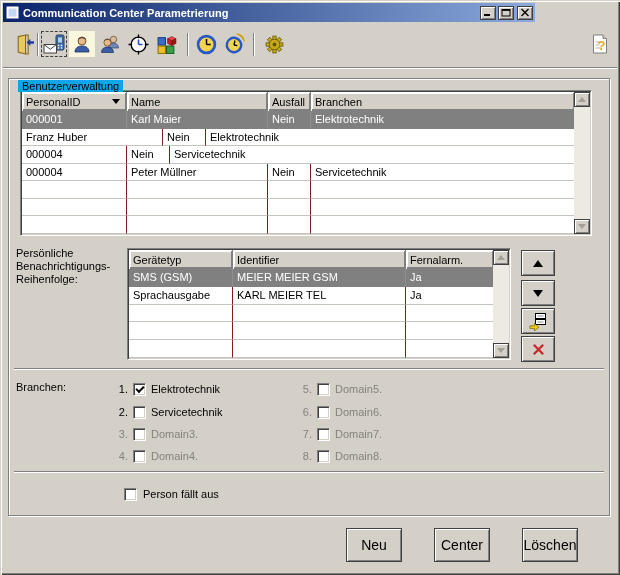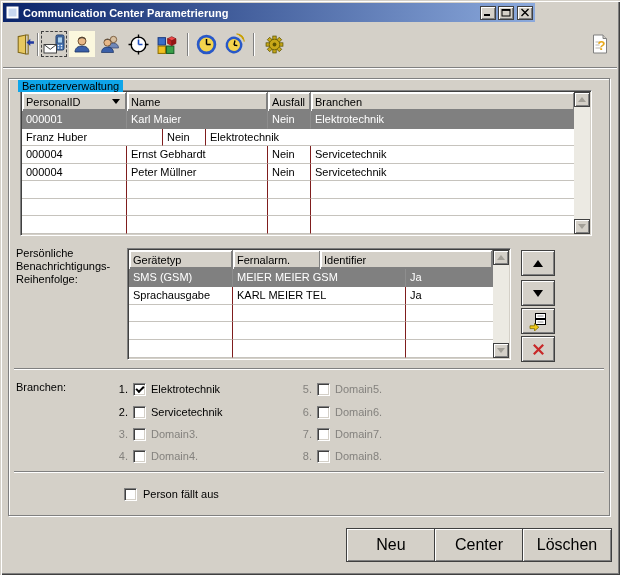--- a/index.html
+++ b/index.html
@@ -48,22 +48,22 @@
   .vscroll{flex:0 0 16px;background:#ECEAE3;display:flex;flex-direction:column;justify-content:space-between;}
   .sb-btn{height:15px;width:16px;background:#D4D0C8;border:1px solid #404040;
     box-shadow:inset 1px 1px 0 #fff,inset -1px -1px 0 #808080;display:flex;align-items:center;justify-content:center;padding:0;}
   .tri-up-g{width:0;height:0;border-left:4px solid transparent;border-right:4px solid transparent;border-bottom:5px solid #A3A098;}
   .tri-down-g{width:0;height:0;border-left:4px solid transparent;border-right:4px solid transparent;border-top:5px solid #A3A098;}
   
   .sbtn{position:absolute;left:521px;width:34px;height:26px;background:#D4D0C8;border:1px solid #404040;
     box-shadow:inset 1px 1px 0 #fff,inset -1px -1px 0 #808080;display:flex;align-items:center;justify-content:center;padding:0;}
   .tri-up-b{width:0;height:0;border-left:5px solid transparent;border-right:5px solid transparent;border-bottom:7px solid #000;}
   .tri-down-b{width:0;height:0;border-left:5px solid transparent;border-right:5px solid transparent;border-top:7px solid #000;}
-  .abtn{position:absolute;top:528px;width:90px;height:23px;background:#D4D0C8;border:1px solid #404040;
-    box-shadow:inset 1px 1px 0 #fff,inset -1px -1px 0 #808080;font-size:16px;display:flex;align-items:center;justify-content:center;padding:16px;}
+  .abtn{position:absolute;top:528px;width:56px;height:23px;background:#D4D0C8;border:1px solid #404040;
+    box-shadow:inset 1px 1px 0 #fff,inset -1px -1px 0 #808080;font-size:14px;display:flex;align-items:center;justify-content:center;padding:16px;}
   
   .lbl{position:absolute;line-height:13px;}
   .cbrow{position:absolute;display:flex;align-items:center;height:14px;}
   .cb-num{width:16px;text-align:right;margin-right:5px;}
   .cbx{position:relative;width:13px;height:13px;background:#fff;border:1px solid;border-color:#808080 #fff #fff #808080;
     box-shadow:inset 1px 1px 0 #404040,inset -1px -1px 0 #D4D0C8;flex:0 0 13px;padding:0;}
   .cbx.checked::after{content:"";position:absolute;left:2px;top:2.5px;width:6px;height:3px;
     border-left:2px solid #000;border-bottom:2px solid #000;transform:rotate(-45deg);}
   .cb-label{margin-left:5px;white-space:nowrap;}
   .cbrow.disabled .cb-num,.cbrow.disabled .cb-label{color:#84827E;}
@@ -218,21 +218,20 @@
         <div class="td c3">Nein</div>
         <div class="td c4 cLast">Elektrotechnik</div>
       </div>
       <div class="trow">
         <div class="td c2">Franz Huber</div>
         <div class="td c3">Nein</div>
         <div class="td c4 cLast">Elektrotechnik</div>
       </div>
       <div class="trow">
         <div class="td c1">000004</div>
-        <div class="td c2">Ernst Gebhardt</div>
         <div class="td c3">Nein</div>
         <div class="td c4 cLast">Servicetechnik</div>
       </div>
       <div class="trow">
         <div class="td c1">000004</div>
         <div class="td c2">Peter Müllner</div>
         <div class="td c3">Nein</div>
         <div class="td c4 cLast">Servicetechnik</div>
       </div>
       <div class="trow">
@@ -267,22 +266,22 @@
   <div class="lbl" style="left:16px;top:247px">
     <span style="display:block">Persönliche</span>
     <span style="display:block">Benachrichtigungs-</span>
     <span style="display:block">Reihenfolge:</span>
   </div>
 
   <div class="dtable t2" style="left:127px;top:248px;width:384px;height:112px">
     <div class="tgrid">
       <div class="trow thead">
         <div class="th c1">Gerätetyp</div>
+        <div class="th c2">Identifier</div>
         <div class="th c3 cLast">Fernalarm.</div>
-        <div class="th c2">Identifier</div>
       </div>
       <div class="trow selected">
         <div class="td c1">SMS (GSM)</div>
         <div class="td c2">MEIER MEIER GSM</div>
         <div class="td c3 cLast">Ja</div>
       </div>
       <div class="trow">
         <div class="td c1">Sprachausgabe</div>
         <div class="td c2">KARL MEIER TEL</div>
         <div class="td c3 cLast">Ja</div>

